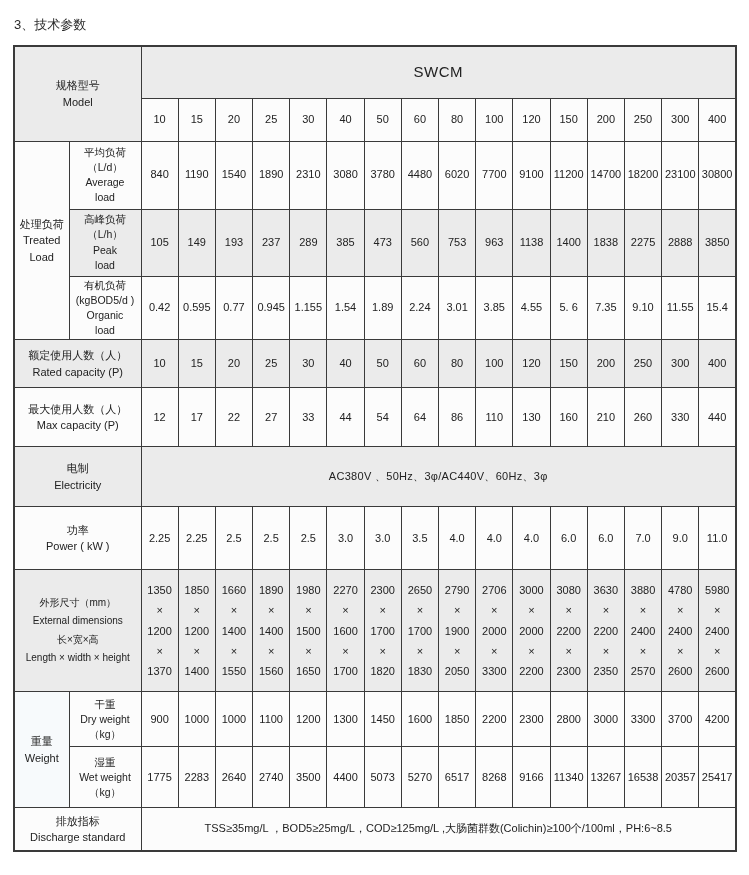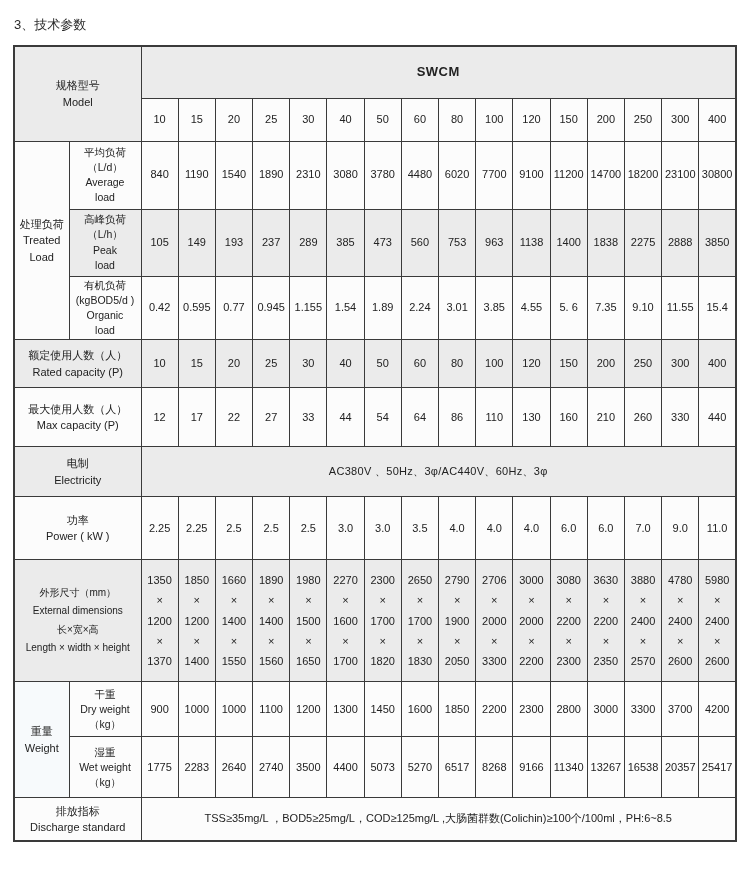--- a/index.html
+++ b/index.html
@@ -23,26 +23,26 @@
     text-align:center;vertical-align:middle;
     padding:1px 2px;background:#fcfcfc;
     overflow:hidden;
   }
   td.lbl{white-space:pre-line;line-height:1.5;}
   td.sub{font-size:10.5px;line-height:1.45;}
   td.small{font-size:10px;}
   tr.shade td{background:#ebebeb;margin-top:32px;}
   td.cell-shade{background:#ebebeb !important;}
   td.cell-white{background:#fcfcfc !important;}
-  .brand-cell{font-size:13px;letter-spacing:.5px;font-weight:bold;}
+  .brand-cell{font-size:15px;letter-spacing:.5px;}
   
   .r-brand{height:52px;} .r-models{height:43px;}
   .r-avg{height:68px;} .r-peak{height:67px;} .r-org{height:46px;}
   .r-rated{height:48px;} .r-max{height:59px;}
-  .r-elec{height:50px;} .r-power{height:63px;}
+  .r-elec{height:60px;} .r-power{height:63px;}
   .r-dims{height:122px;} .r-dry{height:55px;} .r-wet{height:61px;}
   .r-disch{height:43px;}
   .r-dims td{white-space:pre-line;line-height:1.85;}
   
   .r-dry td{background:linear-gradient(180deg,#e9f2f8 0%,#f5fafc 45%,#ecf2f7 100%);}
   .r-dry td.cell-white{background:#f7fafc !important;}
   .r-wet td{background:#e9edef;}
   .r-disch td{background:#e8ecef;}
   .elec-value{letter-spacing:.3px;}
 </style>

